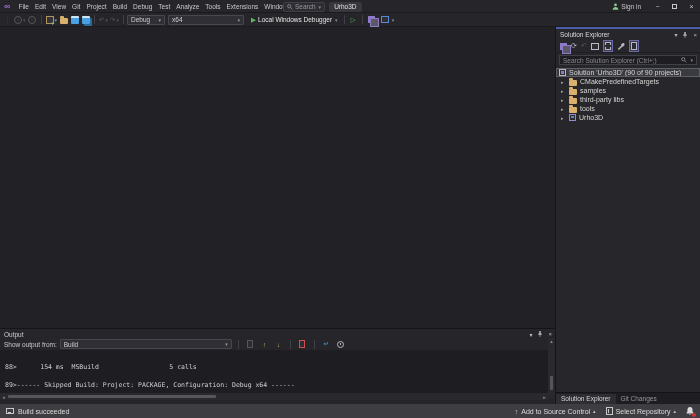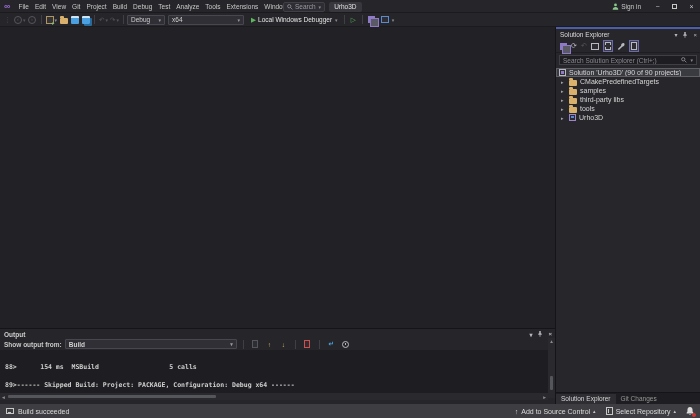--- a/index.html
+++ b/index.html
@@ -68,21 +68,21 @@
       border-left:2px solid transparent; border-right:2px solid transparent; border-bottom:3px solid #c8c8c8; }
   .octo::before { left:0; } .octo::after { right:0; }
   .copilot-badge { width:10px; height:7px; border-radius:3px; background:#c8c8c8; position:relative; }
   .copilot-badge::before, .copilot-badge::after { content:""; position:absolute; top:2px; width:2px; height:3px; border-radius:1px; background:#26262a; }
   .copilot-badge::before { left:2px; } .copilot-badge::after { right:2px; }
 
   
   .editor-area { position:absolute; top:27px; left:0; width:555px; height:301px; background:#212126; }
 
   
-  .output-panel { position:absolute; top:328px; left:0; width:555px; height:76px; background:#26262a; border-top:1px solid #151518;font-weight:bold; }
+  .output-panel { position:absolute; top:328px; left:0; width:555px; height:76px; background:#26262a; border-top:1px solid #151518; }
   .out-header { height:9px; display:flex; align-items:center; font-size:6.5px; color:#cfcfcf; padding:1px 3px 0 4px; }
   .out-header .hdr-icons { margin-left:auto; display:flex; align-items:center; gap:5px; color:#b8b8c0; font-size:6px; }
   .out-toolbar { height:12px; display:flex; align-items:center; padding:0 4px; font-size:6.5px; color:#c8c8c8; gap:3px; }
   .out-combo { width:172px; height:10px; }
   .out-text { position:absolute; top:21px; left:0; width:548px; height:44px; background:#1e1e22;
               font-family:"DejaVu Sans Mono", monospace; font-size:6.5px; line-height:6.3px; color:#cfcfcf;
               white-space:pre; padding:1px 0 0 5px; overflow:hidden; }
   .hscroll { position:absolute; left:0; bottom:4px; width:548px; height:7px; background:#2a2a2e;
              display:flex; align-items:center; }
   .hscroll .arr { width:7px; text-align:center; font-size:5px; color:#8a8a90; }

